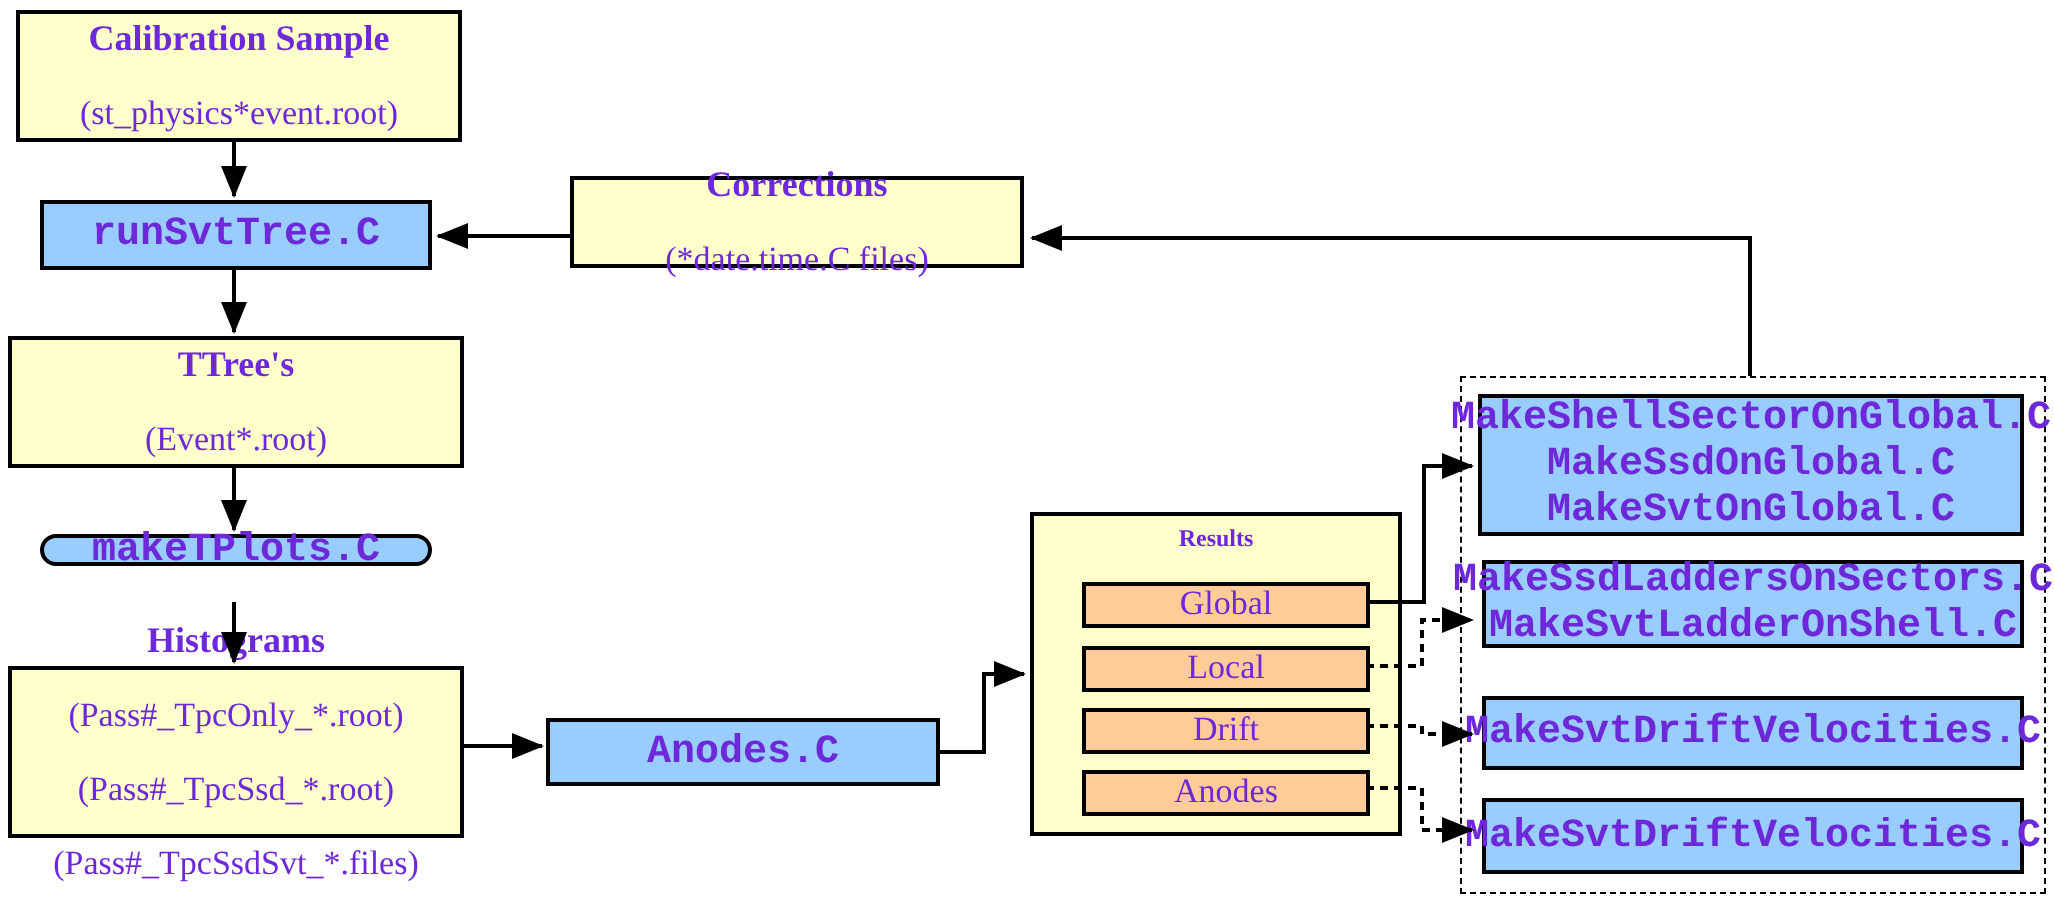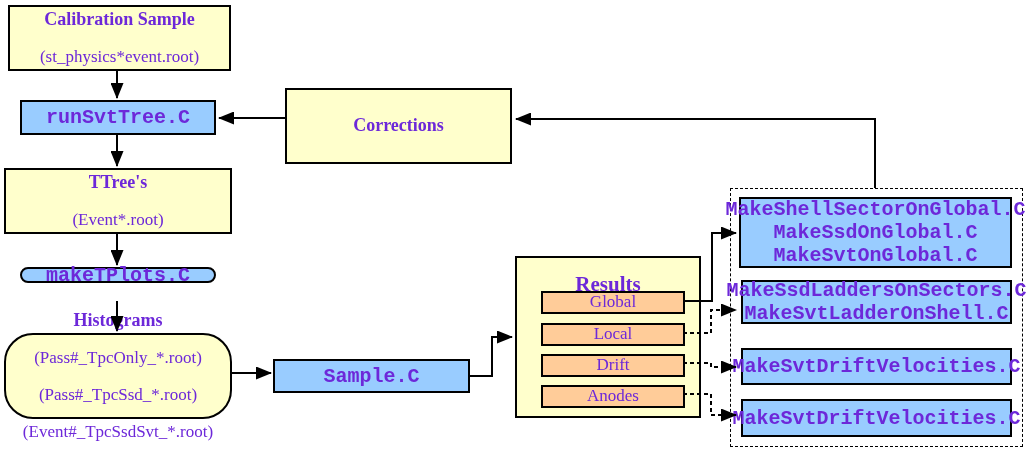--- a/index.html
+++ b/index.html
@@ -20,30 +20,30 @@
   .sub { font-size:17px; font-family:"Liberation Serif", serif;margin-top:17px; }
   .mono {
     font-family:"Liberation Mono","DejaVu Sans Mono",monospace;
     font-weight:bold; font-size:20px;
   }
   .mono-line { line-height:23px; white-space:nowrap; }
 
   
   #calibration  { left:8px;   top:5px;   width:223px; height:66px; }
   #runsvttree   { left:20px;  top:100px; width:196px; height:35px; }
-  #corrections  { left:285px; top:88px;  width:227px; height:76px; }
+  #corrections  { left:285px; top:88px;  width:227px; height:46px; }
   #ttrees       { left:4px;   top:168px; width:228px; height:66px; }
   #maketplots   { left:20px;  top:267px; width:196px; height:16px;border-radius:15px; }
-  #histograms   { left:4px;   top:333px; width:228px; height:86px;border-radius:29px; }
+  #histograms   { left:4px;   top:333px; width:228px; height:86px; }
   #histograms .sub { line-height:20px;text-align:right; }
   #tdraw        { left:273px; top:359px; width:197px; height:34px; }
 
   
   #results { left:515px; top:256px; width:186px; height:162px; justify-content:flex-start; }
-  #results .bt { margin-top:14px; font-size:21px; }
+  #results .bt { margin-top:4px; font-size:12px; }
   .result-item {
     position:absolute; left:24px; width:144px; height:23px;
     border:2px solid #000; box-sizing:border-box;
     display:flex; align-items:center; justify-content:center;
     font-size:17px; font-family:"Liberation Serif", serif;
   }
   #res-global { top:33px;align-items:center; }
   #res-local  { top:65px; }
   #res-drift  { top:96px; }
   #res-anodes { top:127px;text-align:right; }
@@ -73,40 +73,41 @@
     <div class="bt">Calibration Sample</div>
     <div class="sub">(st_physics*event.root)</div>
   </div>
 
   <div class="box blue mono" id="runsvttree">
     <div class="mono-line">runSvtTree.C</div>
   </div>
 
   <div class="box yellow" id="corrections">
     <div class="bt">Corrections</div>
+    <div class="sub">(*date.time.C files)</div>
   </div>
 
   <div class="box yellow" id="ttrees">
     <div class="bt">TTree's</div>
     <div class="sub">(Event*.root)</div>
   </div>
 
   <div class="box blue mono" id="maketplots">
     <div class="mono-line">makeTPlots.C</div>
   </div>
 
   <div class="box yellow" id="histograms">
     <div class="bt">Histograms</div>
     <div class="sub">(Pass#_TpcOnly_*.root)</div>
     <div class="sub">(Pass#_TpcSsd_*.root)</div>
-    <div class="sub">(Event#_TpcSsdSvt_*.root)</div>
+    <div class="sub">(Pass#_TpcSsdSvt_*.files)</div>
   </div>
 
   <div class="box blue mono" id="tdraw">
-    <div class="mono-line">Sample.C</div>
+    <div class="mono-line">Anodes.C</div>
   </div>
 
   <div class="box yellow" id="results">
     <div class="bt">Results</div>
     <div class="result-item orange" id="res-global">
       <span>Global</span>
     </div>
     <div class="result-item orange" id="res-local">
       <span>Local</span>
     </div>

